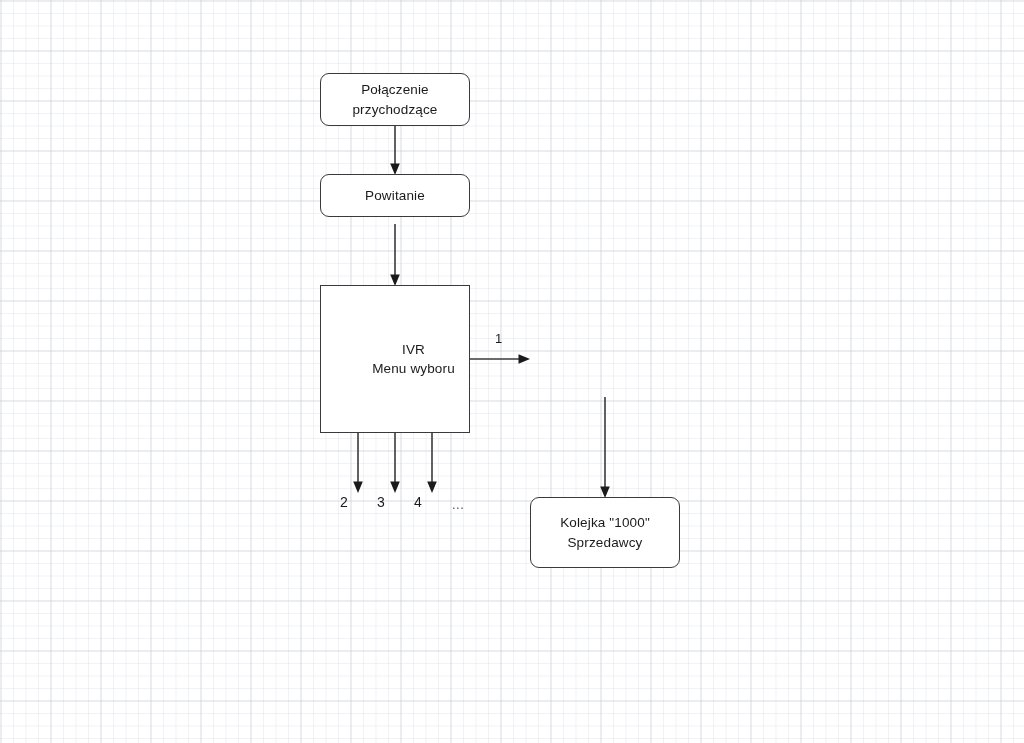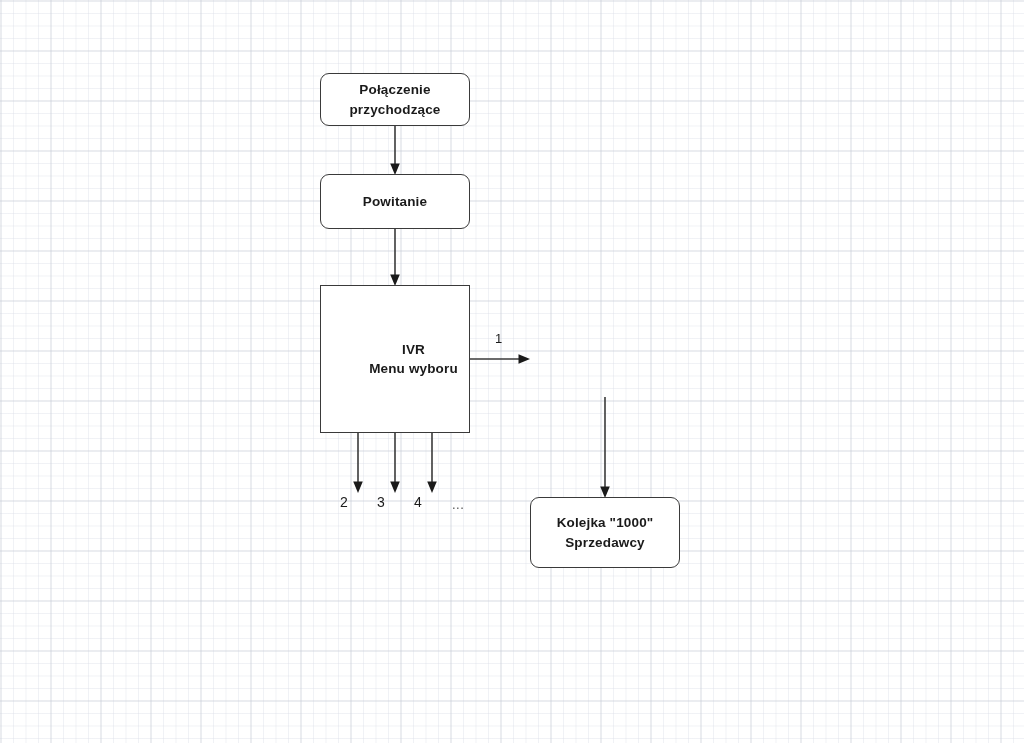--- a/index.html
+++ b/index.html
@@ -29,21 +29,20 @@
     border: 1.6px solid #3a3a3a;
     background: #ffffff;
     display: flex;
     align-items: center;
     justify-content: center;
     text-align: center;
     color: #1a1a1a;
     font-size: 13.5px;
     line-height: 1.42;
     letter-spacing: 0.15px;
-    font-weight: bold;
   }
   .node.rounded { border-radius: 9px; }
   .node.square  { border-radius: 0; padding-left: 37px; }
 
   .node-label { display: block; white-space: pre-line; }
 
   svg.edges {
     position: absolute;
     left: 0;
     top: 0;
@@ -122,21 +121,21 @@
       <line class="edge-line" x1="432" y1="433" x2="432" y2="484"></line>
       <polygon class="arrowhead" points="432,493 427.2,481.5 436.8,481.5"></polygon>
     </g>
   </svg>
 
   <div class="node rounded" style="left:320px; top:73px; width:150px; height:53px;">
     <span class="node-label">Połączenie
 przychodzące</span>
   </div>
 
-  <div class="node rounded" style="left:320px; top:174px; width:150px; height:55px;">
+  <div class="node rounded" style="left:320px; top:174px; width:150px; height:43px;">
     <span class="node-label">Powitanie</span>
   </div>
 
   <div class="node square" style="left:320px; top:285px; width:150px; height:148px;">
     <span class="node-label">IVR
 Menu wyboru</span>
   </div>
 
 
   <div class="node rounded" style="left:530px; top:497px; width:150px; height:71px;">

